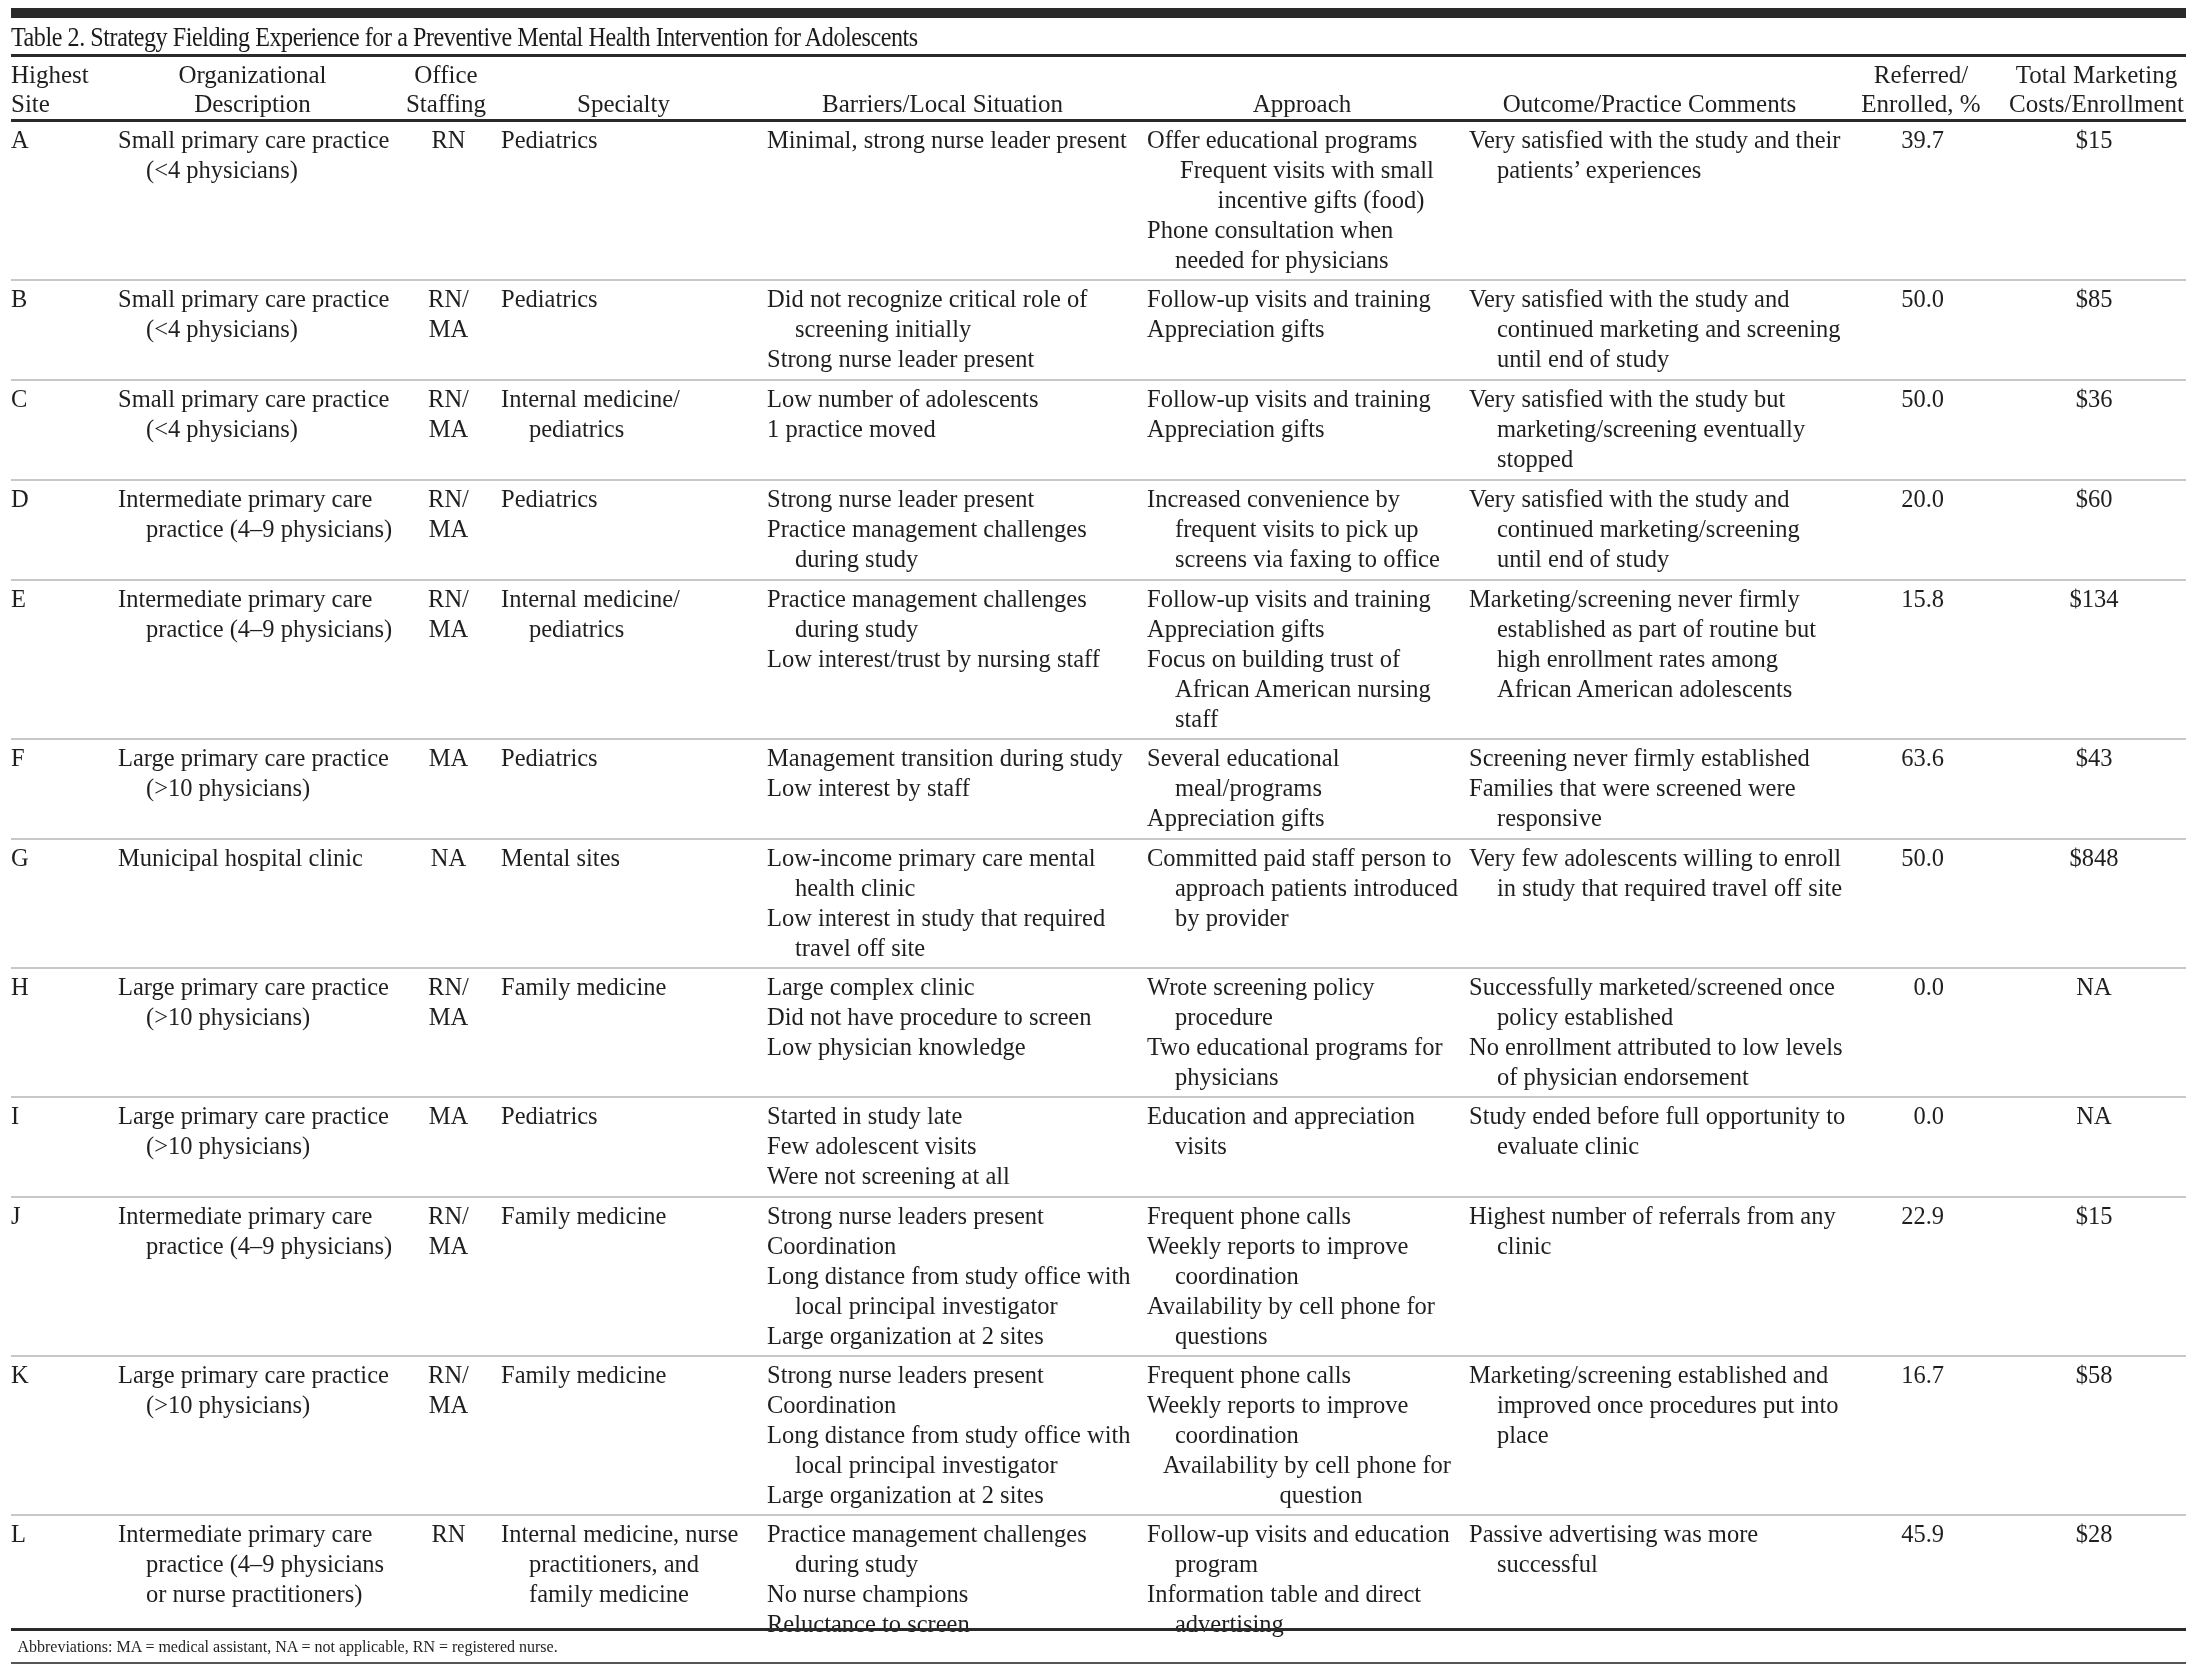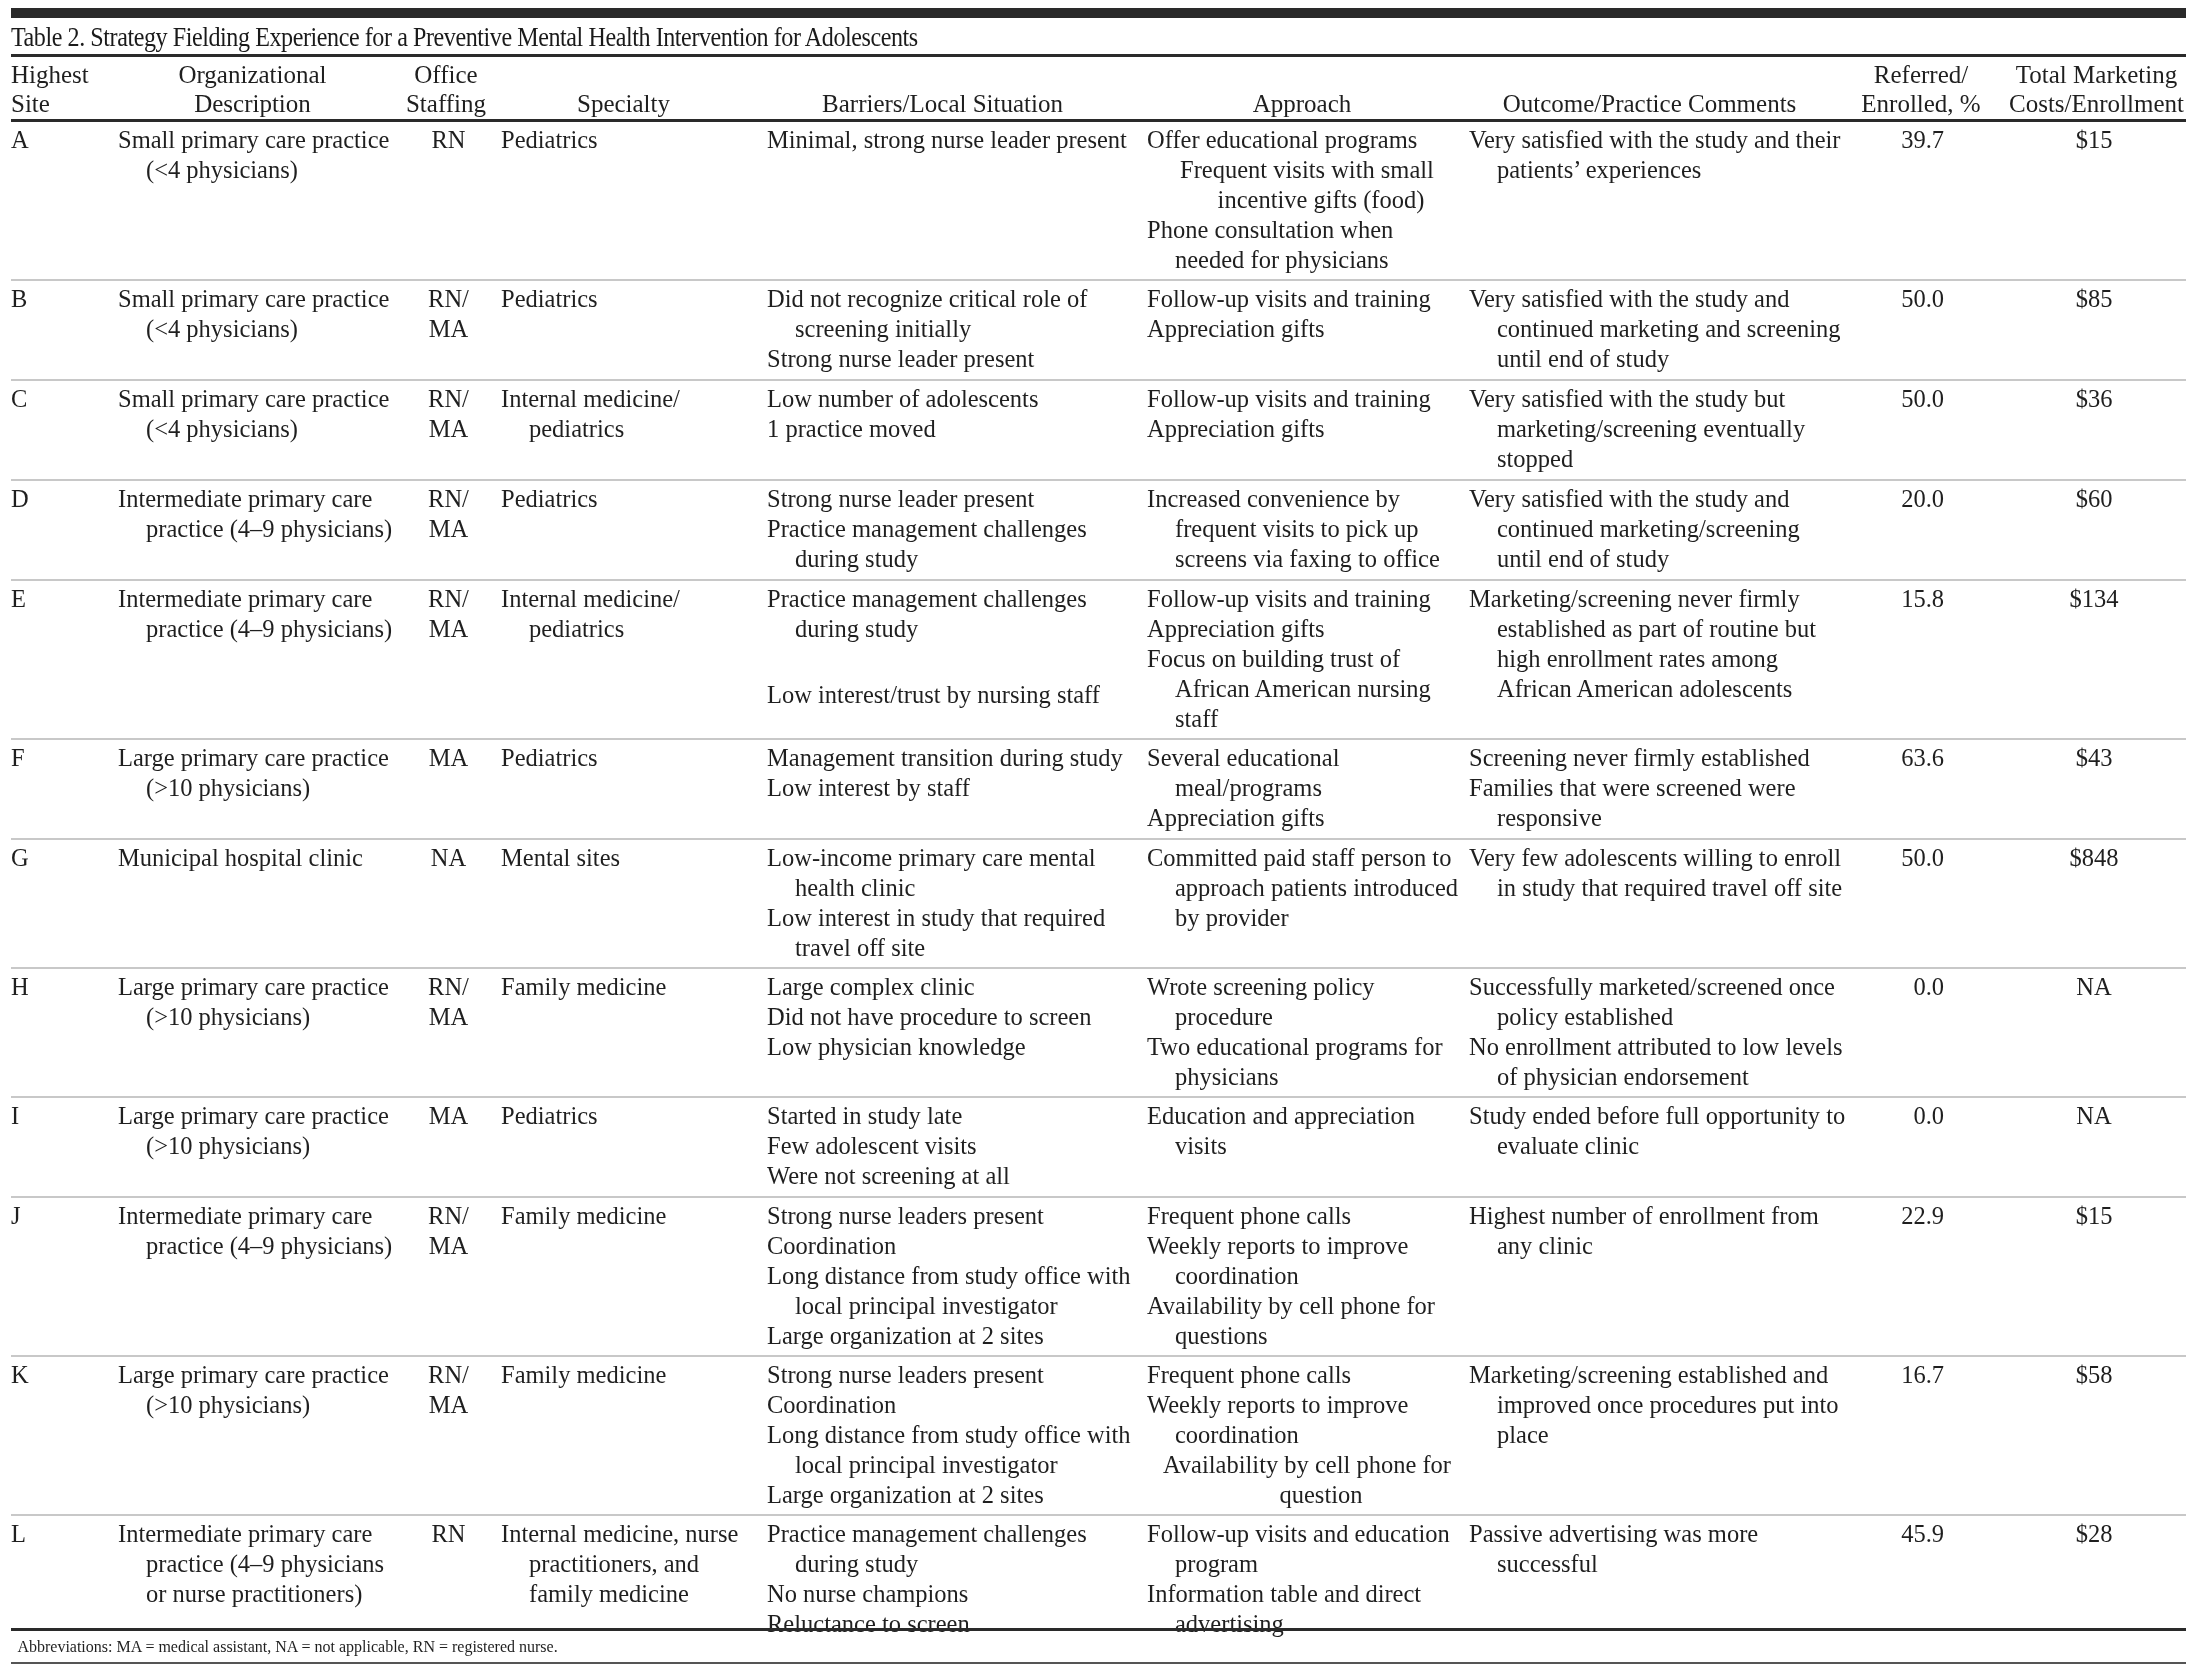--- a/index.html
+++ b/index.html
@@ -226,21 +226,21 @@
       </div>
       <div class="cell c-staff">
         <span class="line" style="white-space: normal;">RN/</span>
         <span class="line" style="white-space: normal;">MA</span>
       </div>
       <div class="cell c-spec">
         <span class="line" style="white-space: normal;">Internal medicine/ pediatrics</span>
       </div>
       <div class="cell c-barr">
         <span class="line" style="white-space: normal;">Practice management challenges during study</span>
-        <span class="line" style="white-space: normal; margin-top: 36px;">Low interest/trust by nursing staff</span>
+        <span class="line" style="white-space: normal;">Low interest/trust by nursing staff</span>
       </div>
       <div class="cell c-appr">
         <span class="line" style="white-space: normal;">Follow-up visits and training</span>
         <span class="line" style="white-space: normal;">Appreciation gifts</span>
         <span class="line" style="white-space: normal;">Focus on building trust of African American nursing staff</span>
       </div>
       <div class="cell c-out">
         <span class="line" style="white-space: normal;">Marketing/screening never firmly established as part of routine but high enrollment rates among African American adolescents</span>
       </div>
       <div class="cell c-ref">
@@ -396,21 +396,21 @@
         <span class="line" style="white-space: normal;">Coordination</span>
         <span class="line" style="white-space: normal;">Long distance from study office with local principal investigator</span>
         <span class="line" style="white-space: normal;">Large organization at 2 sites</span>
       </div>
       <div class="cell c-appr">
         <span class="line" style="white-space: normal;">Frequent phone calls</span>
         <span class="line" style="white-space: normal;">Weekly reports to improve coordination</span>
         <span class="line" style="white-space: normal;">Availability by cell phone for questions</span>
       </div>
       <div class="cell c-out">
-        <span class="line" style="white-space: normal;">Highest number of enrollment from any clinic</span>
+        <span class="line" style="white-space: normal;">Highest number of referrals from any clinic</span>
       </div>
       <div class="cell c-ref">
         <span class="line">22.9</span>
       </div>
       <div class="cell c-cost">
         <span class="line">$15</span>
       </div>
     </div>
     <div class="row" style="height: 157px;">
       <div class="cell c-site">

